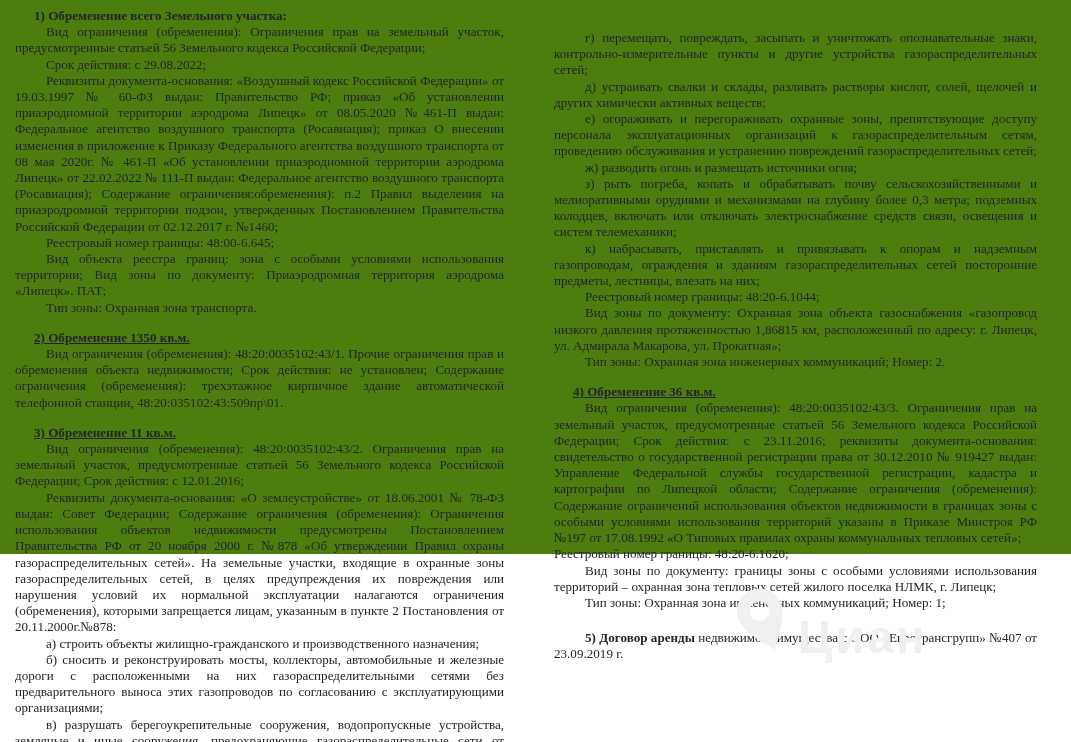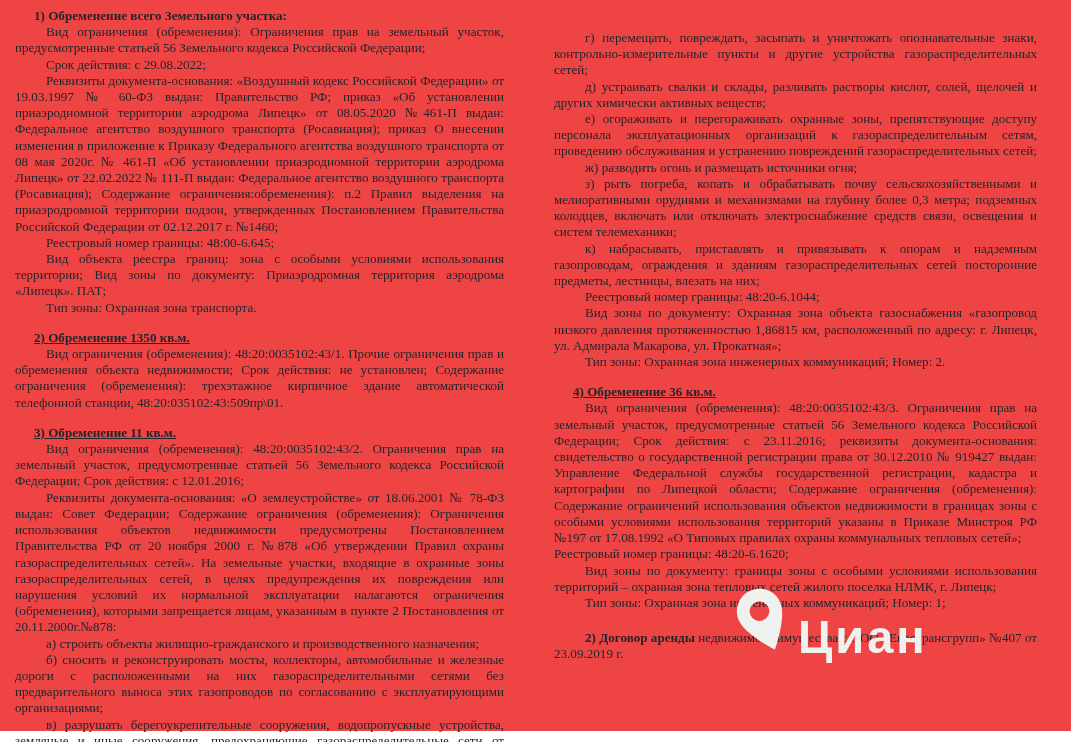--- a/index.html
+++ b/index.html
@@ -10,22 +10,22 @@
   body {
     width: 1071px;
     height: 742px;
     overflow: hidden;
     position: relative;
     font-family: "Liberation Serif", "DejaVu Serif", serif;
   }
   .page {
     position: relative;
     width: 1071px;
-    height: 731px;
-    background: #ef4444;
+    height: 554px;
+    background: #4d7c0f;
   }
   .doc {
     display: flex;
     padding: 8px 0 0 15px;
   }
   .col {
     width: 489px;
     font-size: 13.1px;
     line-height: 16.2px;
     text-align: justify;
@@ -102,21 +102,21 @@
         <p class="para"><span>з) рыть погреба, копать и обрабатывать почву сельскохозяйственными и мелиоративными орудиями и механизмами на глубину более 0,3 метра; подземных колодцев, включать или отключать электроснабжение средств связи, освещения и систем телемеханики;</span></p>
         <p class="para"><span>к) набрасывать, приставлять и привязывать к опорам и надземным газопроводам, ограждения и зданиям газораспределительных сетей посторонние предметы, лестницы, влезать на них;</span></p>
         <p class="para"><span>Реестровый номер границы: 48:20-6.1044;</span></p>
         <p class="para"><span>Вид зоны по документу: Охранная зона объекта газоснабжения «газопровод низкого давления протяженностью 1,86815 км, расположенный по адресу: г. Липецк, ул. Адмирала Макарова, ул. Прокатная»;</span></p>
         <p class="para"><span>Тип зоны: Охранная зона инженерных коммуникаций; Номер: 2.</span></p>
         <p class="heading gap"><span class="b">4) Обременение 36 кв.м.</span></p>
         <p class="para"><span>Вид ограничения (обременения): 48:20:0035102:43/3. Ограничения прав на земельный участок, предусмотренные статьей 56 Земельного кодекса Российской Федерации; Срок действия: с 23.11.2016; реквизиты документа-основания: свидетельство о государственной регистрации права от 30.12.2010 № 919427 выдан: Управление Федеральной службы государственной регистрации, кадастра и картографии по Липецкой области; Содержание ограничения (обременения): Содержание ограничений использования объектов недвижимости в границах зоны с особыми условиями использования территорий указаны в Приказе Минстроя РФ №197 от 17.08.1992 «О Типовых правилах охраны коммунальных тепловых сетей»;</span></p>
         <p class="para no-indent"><span>Реестровый номер границы: 48:20-6.1620;</span></p>
         <p class="para"><span>Вид зоны по документу: границы зоны с особыми условиями использования территорий – охранная зона тепловых сетей жилого поселка НЛМК, г. Липецк;</span></p>
         <p class="para"><span>Тип зоны: Охранная зона инженерных коммуникаций; Номер: 1;</span></p>
-        <p class="para gap2"><span class="b">2) Договор аренды</span><span> недвижимого имущества с ООО «Евротрансгрупп» №407 от 23.09.2019 г.</span></p>
+        <p class="para gap2"><span class="b">5) Договор аренды</span><span> недвижимого имущества с ООО «Евротрансгрупп» №407 от 23.09.2019 г.</span></p>
       </div>
   </div>
 
   <div class="watermark">
     <svg viewBox="0 0 24 34" xmlns="http://www.w3.org/2000/svg">
       <path d="M12 0C5.37 0 0 5.37 0 12c0 8.5 12 22 12 22s12-13.5 12-22C24 5.37 18.63 0 12 0zm0 17.2a5.2 5.2 0 1 1 0-10.4 5.2 5.2 0 0 1 0 10.4z"></path>
     </svg>
     <span class="wm-text">Циан</span>
   </div>
 

